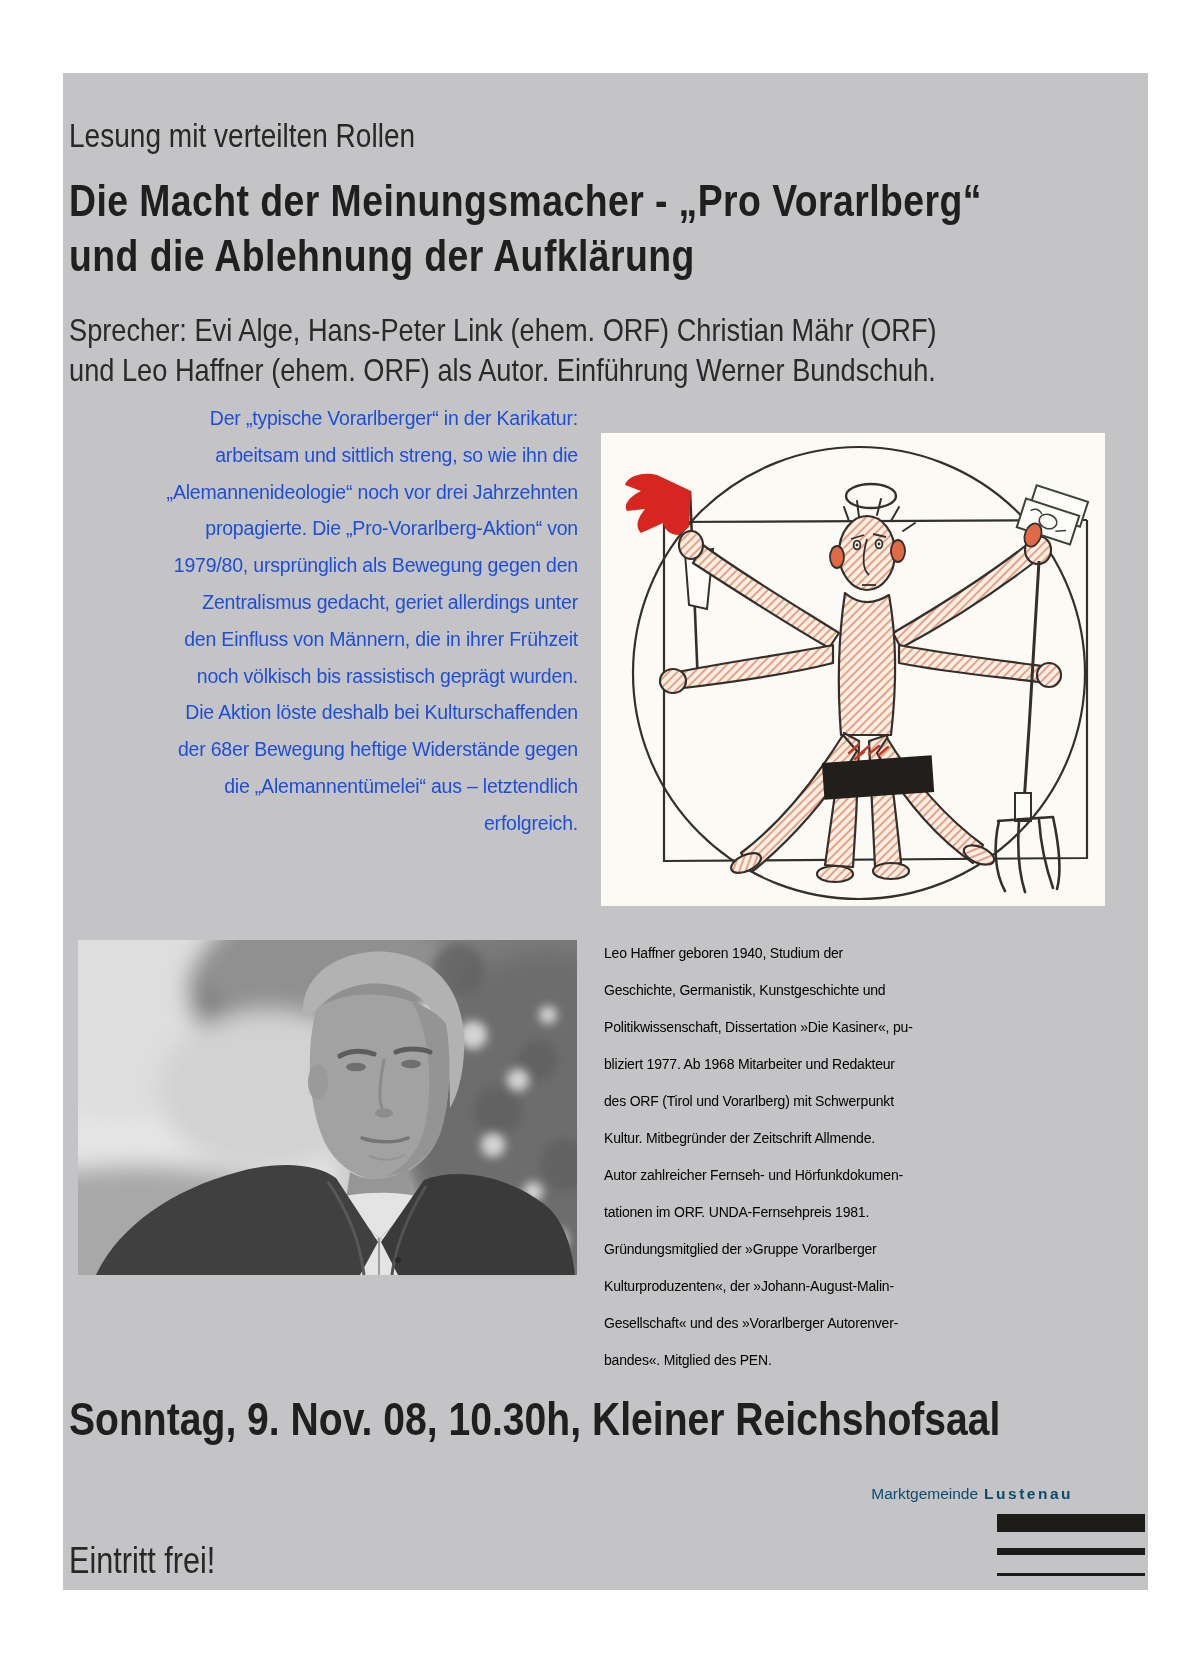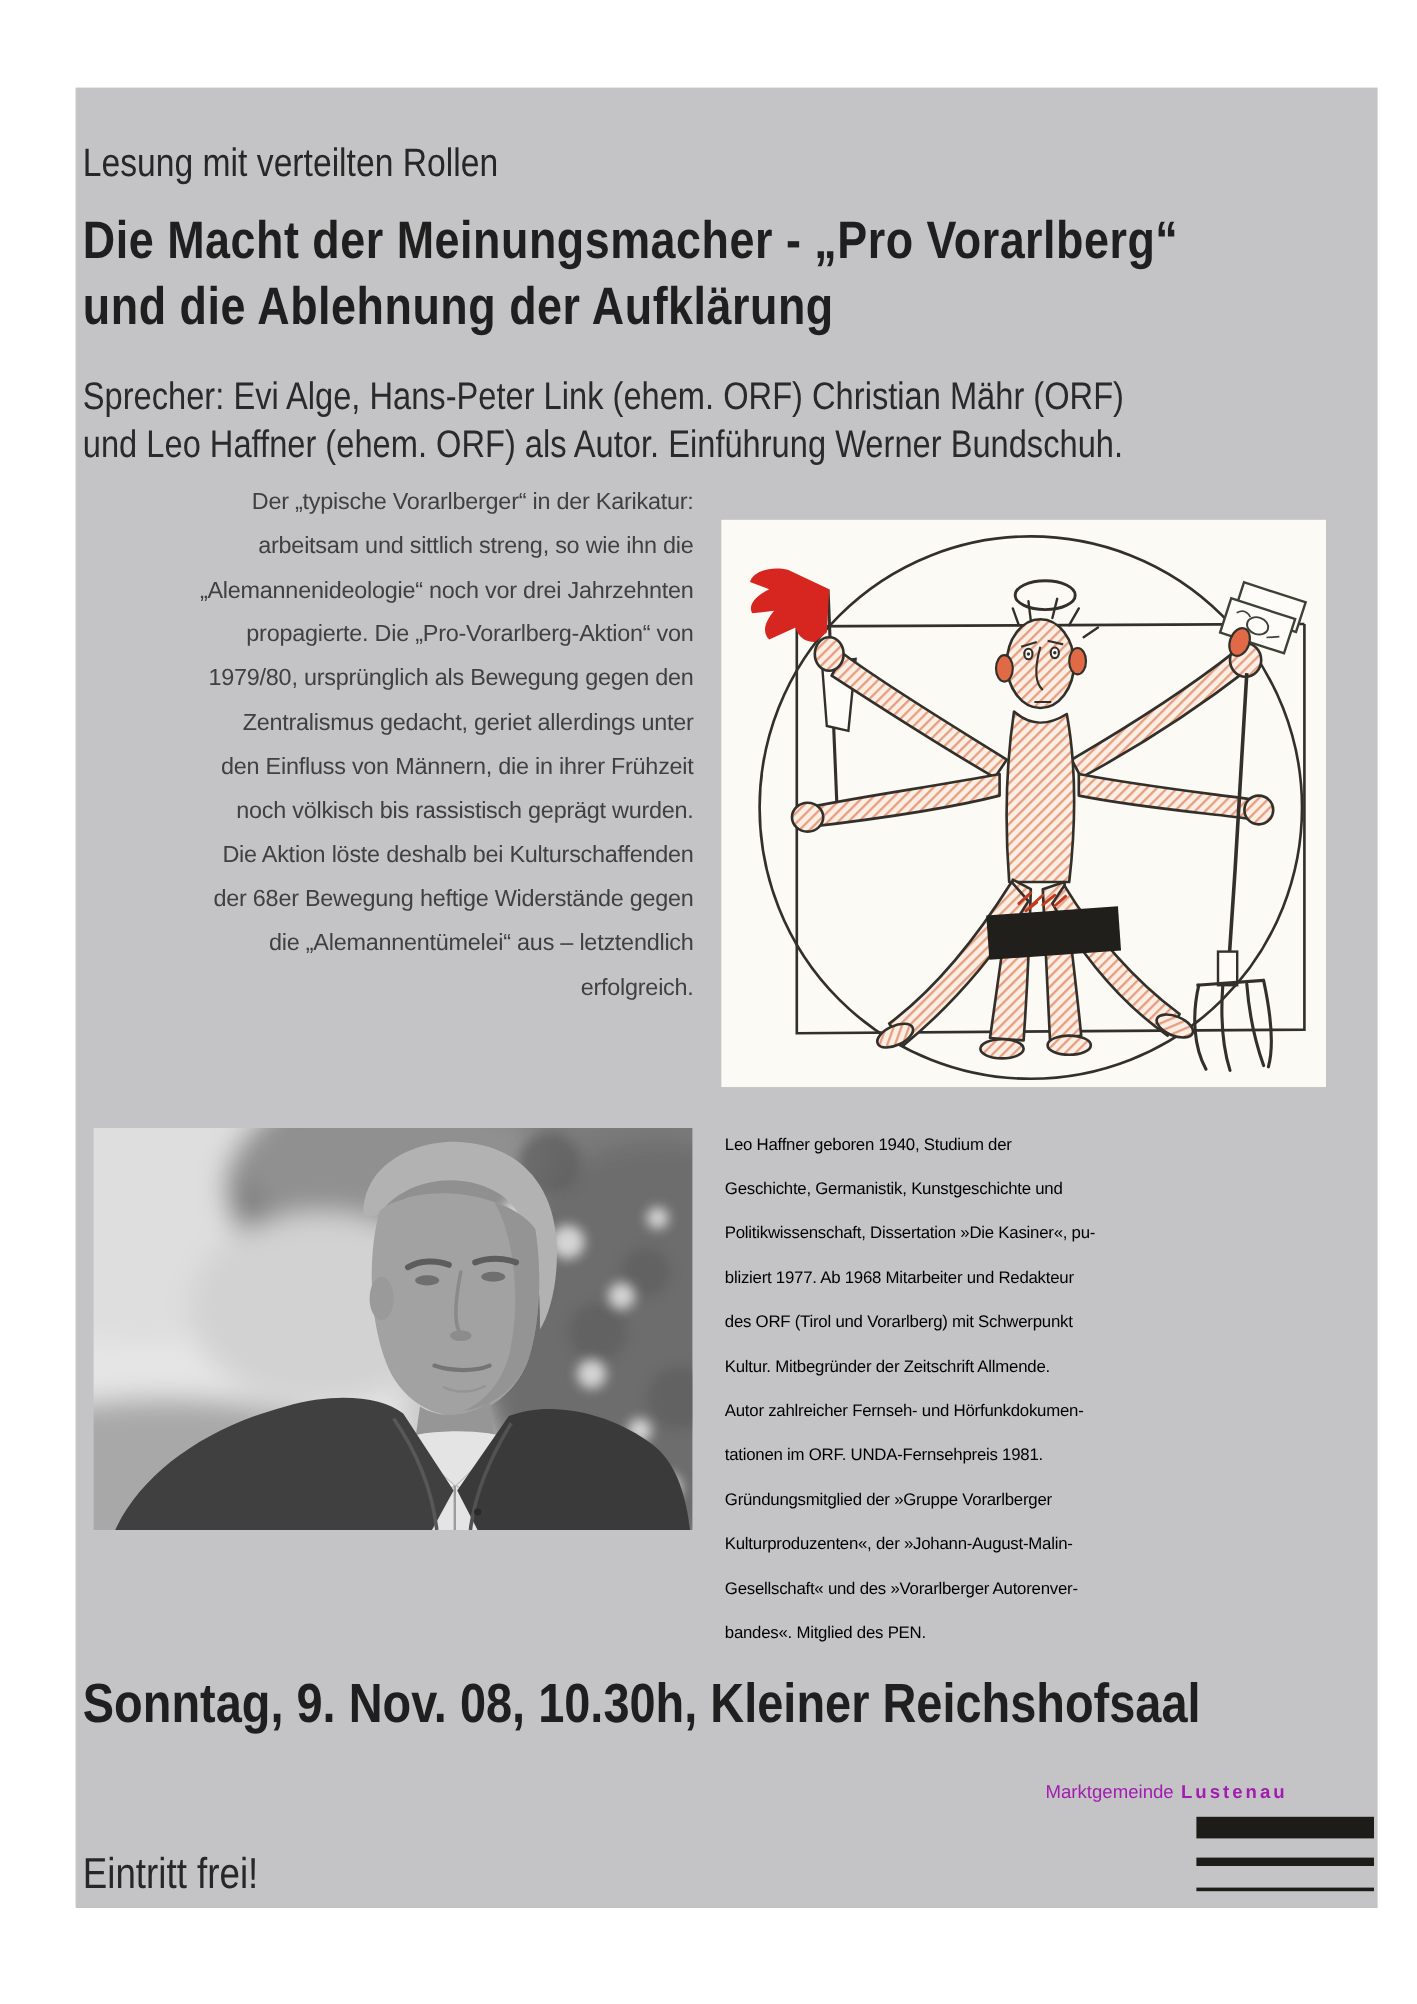--- a/index.html
+++ b/index.html
@@ -14,33 +14,33 @@
     padding-left:36px;
   }
   .abs{position:absolute;}
   .cond{transform:scaleX(0.85);transform-origin:0 0;white-space:nowrap;}
   .kicker{left:6px;top:44px;font-size:33px;line-height:38px;color:#272727;}
   .headline{left:6px;top:100px;font-size:44px;line-height:55px;font-weight:bold;color:#1f1f1f;letter-spacing:.5px;}
   .speakers{left:6px;top:237px;font-size:32px;line-height:40px;color:#2a2a2a;}
   .intro{
     left:12px;top:327px;width:503px;
     font-size:19.5px;line-height:36.8px;letter-spacing:-0.2px;
-    color:#404040;text-align:right;white-space:pre-line;
+    color:#1d4ed8;text-align:right;white-space:pre-line;
   }
   .illustration{left:538px;top:360px;width:504px;height:473px;}
   .illustration svg{display:block;width:504px;height:473px;}
   .photo{left:15px;top:867px;width:499px;height:335px;}
   .photo svg{display:block;width:499px;height:335px;}
   .bio{
     left:541px;top:862px;width:500px;
     font-size:14px;line-height:37px;letter-spacing:-0.2px;
     color:#000000;white-space:pre-line;
   }
   .event-line{left:6px;top:1320px;font-size:46px;line-height:52px;font-weight:bold;color:#1f1f1f;}
-  .logo-text{right:75px;top:1412px;font-size:15.5px;color:#a21caf;text-align:right;white-space:nowrap;}
+  .logo-text{right:75px;top:1412px;font-size:15.5px;color:#0c4a6e;text-align:right;white-space:nowrap;}
   .logo-text .brand{font-weight:bold;letter-spacing:2.5px;margin-left:6px;}
   .logo-bar{right:3px;width:148px;background:#1d1c19;}
   .bar1{top:1441px;height:18px;}
   .bar2{top:1475px;height:7px;}
   .bar3{top:1500px;height:3px;}
   .admission{left:6px;top:1466px;font-size:36px;line-height:44px;color:#272727;}
 </style>
 </head>
 <body>
 

